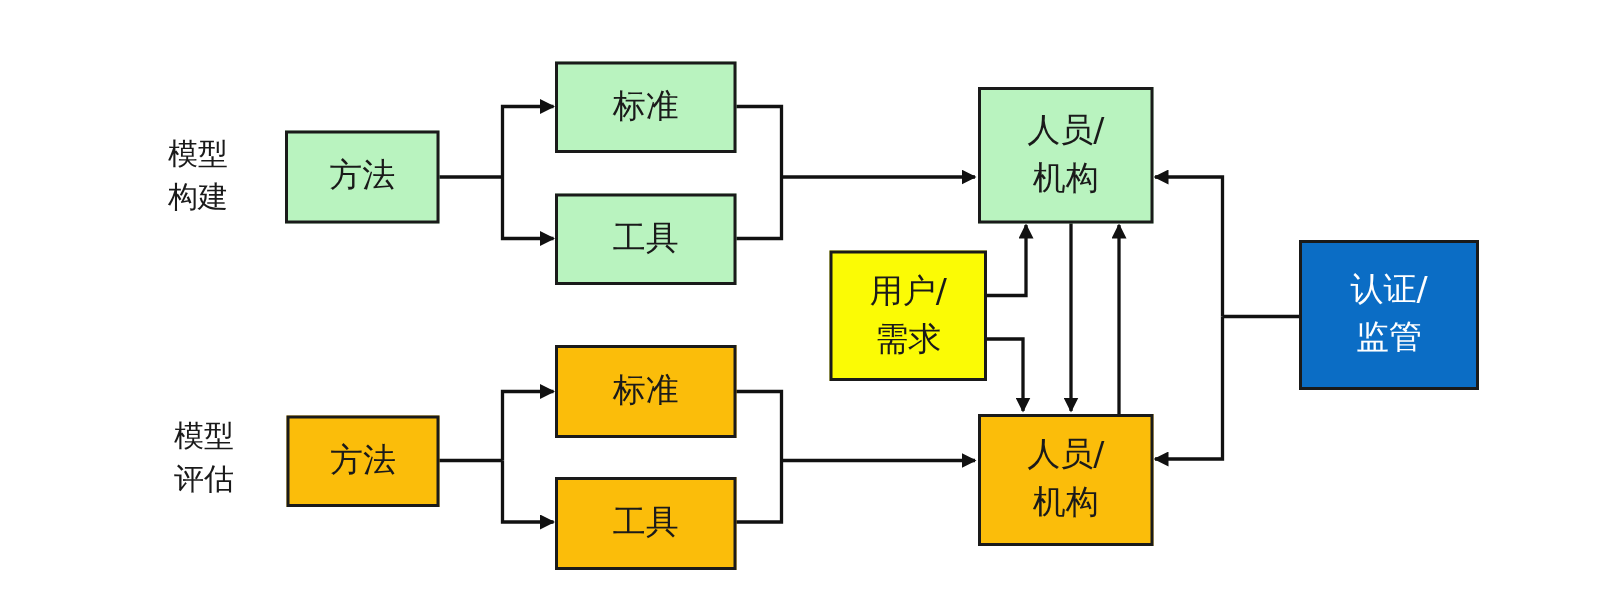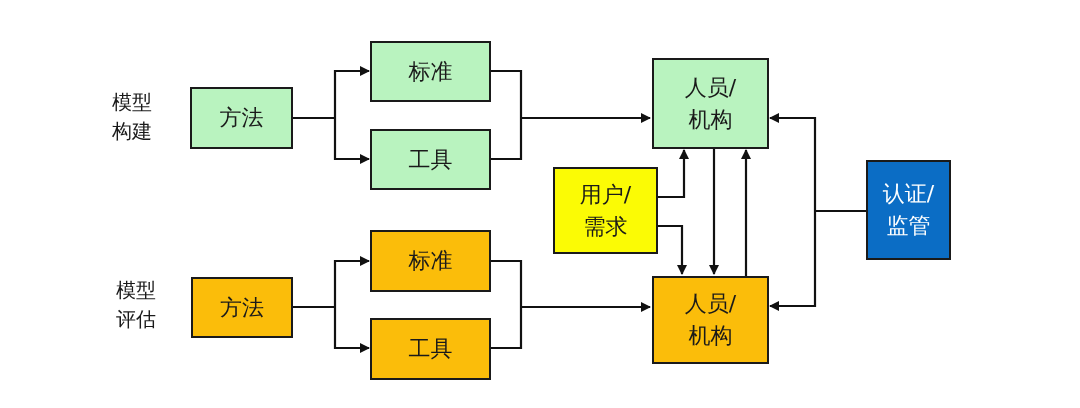--- a/index.html
+++ b/index.html
@@ -74,21 +74,21 @@
   <div class="box green" style="left:652px; top:58px; width:117px; height:91px;">
       <span>人员/
 机构</span>
     </div>
 
   <div class="box yellow" style="left:553px; top:167px; width:105px; height:87px;">
       <span>用户/
 需求</span>
     </div>
 
-  <div class="box blue" style="left:866px; top:160px; width:85px; height:100px;">
+  <div class="box blue" style="left:866px; top:160px; width:120px; height:100px;">
       <span>认证/
 监管</span>
     </div>
 
   <div class="box orange" style="left:191px; top:277px; width:102px; height:61px;">
       <span>方法</span>
     </div>
   <div class="box orange" style="left:370px; top:230px; width:121px; height:62px;">
       <span>标准</span>
     </div>

